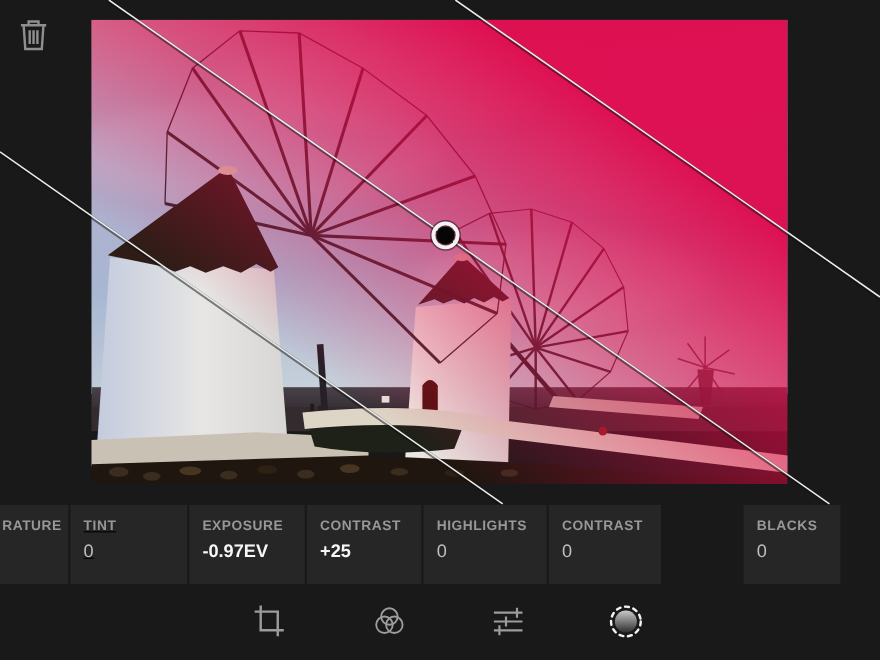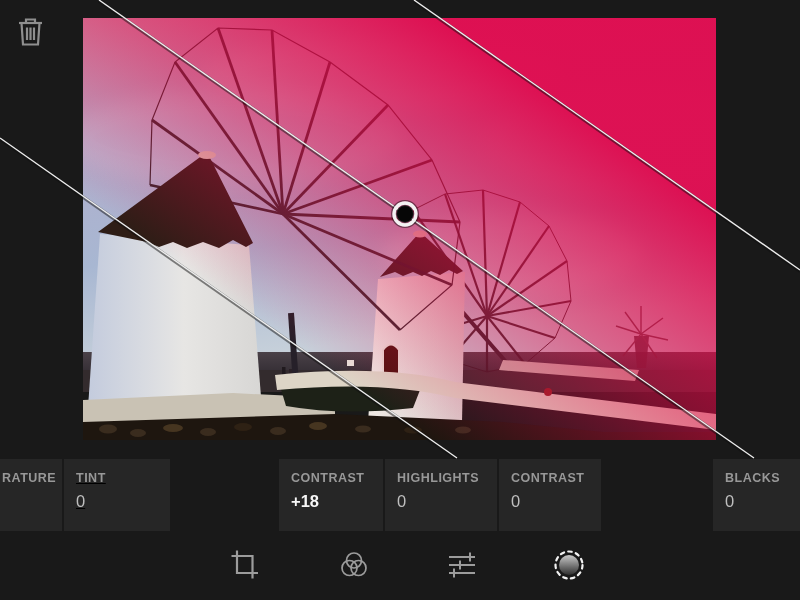--- a/index.html
+++ b/index.html
@@ -188,33 +188,37 @@
 
 <div class="adjust-bar" id="adjustBar">
     <div class="cell clipped" style="left: 0px; width: 62px;">
       <span class="label">RATURE</span>
       <span class="value"></span>
     </div>
     <div class="cell" style="left: 64px; width: 106px; text-decoration: underline;">
       <span class="label">TINT</span>
       <span class="value">0</span>
     </div>
+    <div class="cell modified" style="left: 172px; width: 105px;">
+      <span class="label">EXPOSURE</span>
+      <span class="value">-0.97EV</span>
+    </div>
     <div class="cell modified" style="left: 279px; width: 104px;">
       <span class="label">CONTRAST</span>
-      <span class="value">+18</span>
+      <span class="value">+25</span>
     </div>
     <div class="cell" style="left: 385px; width: 112px;">
       <span class="label">HIGHLIGHTS</span>
       <span class="value">0</span>
     </div>
     <div class="cell" style="left: 499px; width: 102px;">
       <span class="label">CONTRAST</span>
       <span class="value">0</span>
     </div>
-    <div class="cell" style="left: 713px; width: 88px;">
+    <div class="cell" style="left: 676px; width: 88px;">
       <span class="label">BLACKS</span>
       <span class="value">0</span>
     </div>
   </div>
 
 <div class="toolbar">
   <button class="tool" style="left:223px">
     <span>
       <svg width="34" height="34" viewBox="0 0 34 34" fill="none" stroke-width="2.2">
         <path d="M9 2.5 V25 H30"></path>

